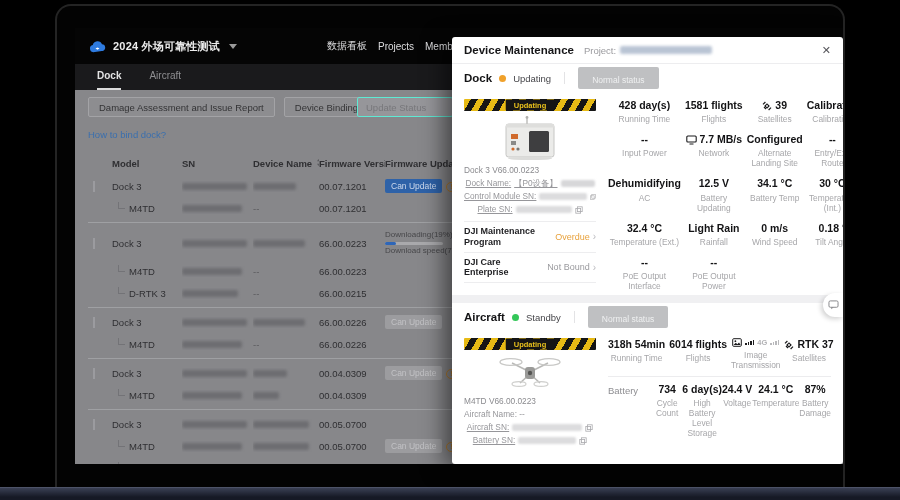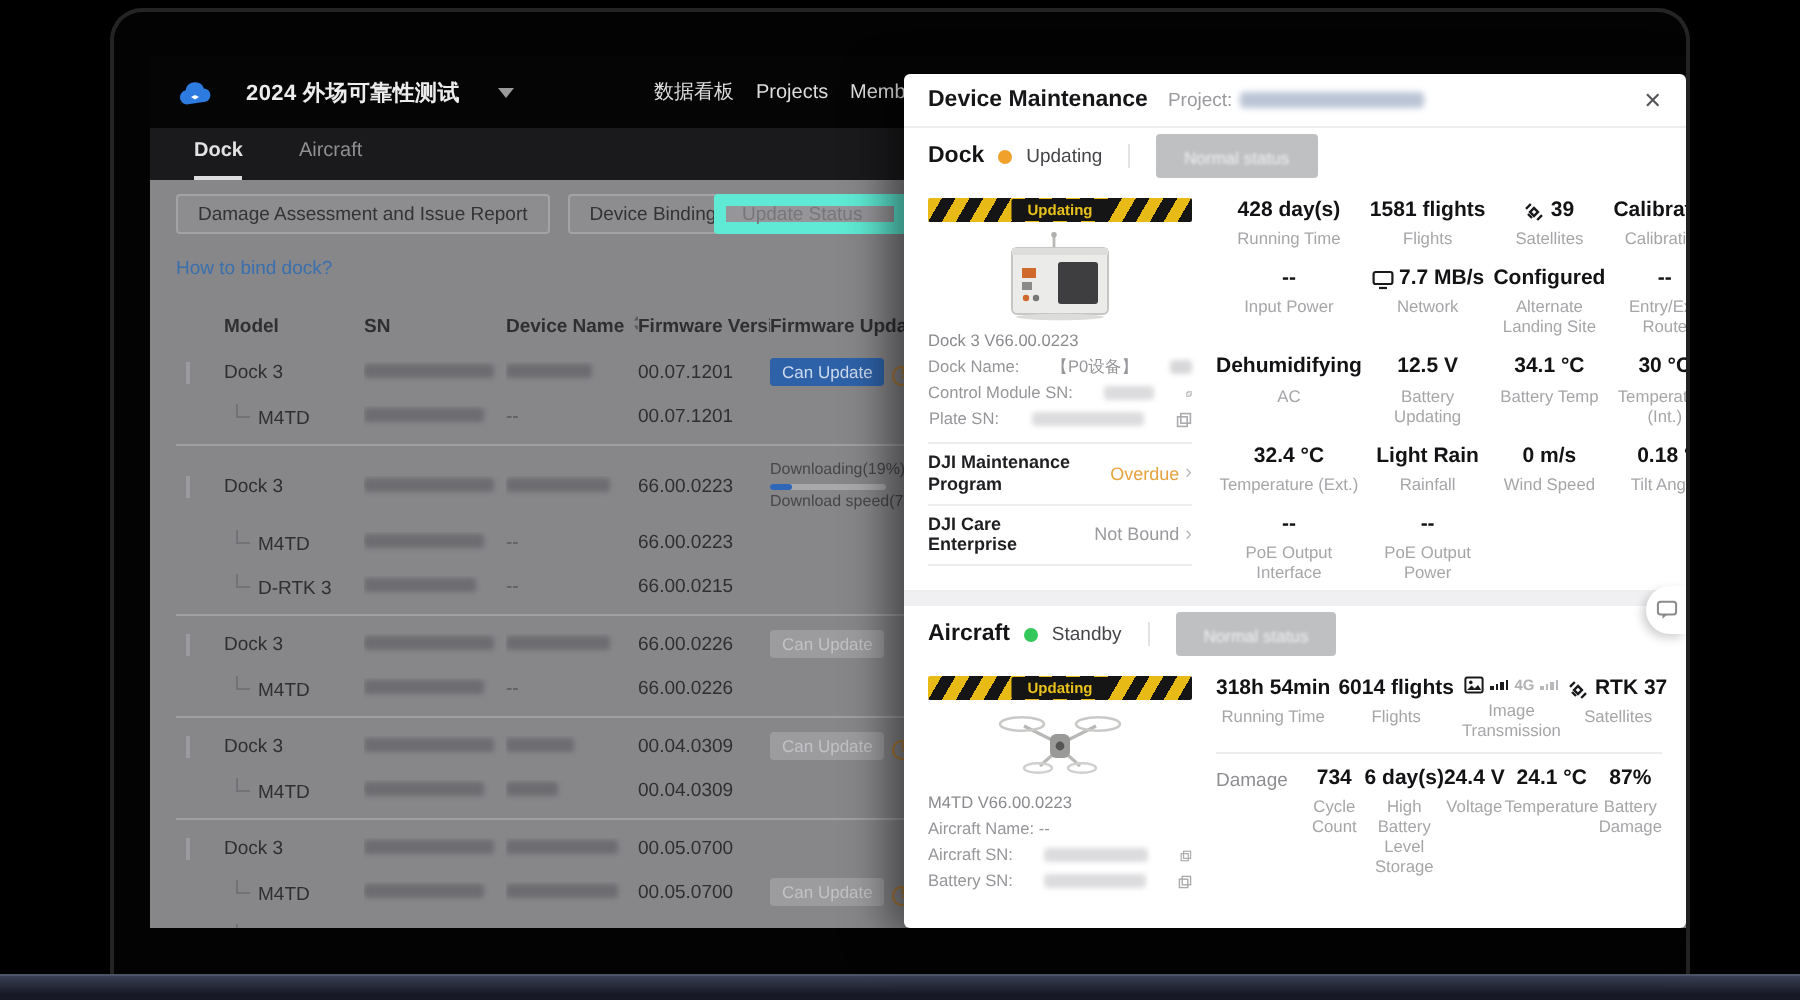--- a/index.html
+++ b/index.html
@@ -6,35 +6,35 @@
   *{box-sizing:border-box;font-family:"Liberation Sans",sans-serif;}
   .stage{position:relative;width:900px;height:500px;background:#000;overflow:hidden;}
   
   .screen{position:absolute;left:55px;top:4px;width:790px;height:484px;background:#030303;
     border:2px solid #242424;border-bottom:none;border-radius:16px 16px 0 0;}
   .base{position:absolute;left:0;bottom:0;width:900px;height:13px;
     background:linear-gradient(#3a4054,#161925 75%);border-top:1px solid #4d5368;}
   .app{position:absolute;left:18px;top:22px;width:768px;height:436px;background:#000;}
   
   .topbar{position:absolute;left:0;top:0;width:100%;height:36px;background:#050505;}
-  .brand{position:absolute;left:14px;top:0;height:36px;display:flex;align-items:center;gap:17px;}
+  .brand{position:absolute;left:14px;top:0;height:36px;display:flex;align-items:center;gap:7px;}
   .title{color:#ececec;font-size:11px;font-weight:bold;letter-spacing:.2px;}
   .caret{width:0;height:0;border-left:4px solid transparent;border-right:4px solid transparent;border-top:5px solid #9a9a9a;margin-left:2px;}
   .nav{position:absolute;top:0;height:36px;}
   .nav span{position:absolute;top:0;height:36px;display:flex;align-items:center;color:#dddddf;font-size:10px;white-space:nowrap;}
   
   .tabsrow{position:absolute;left:0;top:36px;width:100%;height:26px;background:#1a1a1c;display:flex;align-items:flex-end;padding-left:22px;gap:28px;}
   .tab{font-size:10px;color:#8f8f92;padding-bottom:7px;border-bottom:2px solid transparent;}
   .tab.active{color:#e3e3e3;font-weight:bold;border-bottom-color:#dcdcdc;}
   
   .content{position:absolute;left:0;top:62px;width:100%;height:374px;background:#87878a;overflow:hidden;}
   .toolbar{position:relative;height:34px;padding:7px 0 0 13px;display:flex;gap:9px;}
   .btn{height:20px;padding:0 10px;border:1px solid #a3a3a6;border-radius:2px;background:#8d8d90;
     color:#333335;font-size:9.5px;display:flex;align-items:center;}
-  .selbox{position:absolute;left:282px;top:7px;width:96px;height:20px;background:#96969a;border:6px solid #5eead4;
+  .selbox{position:absolute;left:282px;top:7px;width:96px;height:20px;background:#96969a;border:1px solid #5eead4;
     border-radius:2px;color:#77777b;font-size:9.5px;display:flex;align-items:center;padding:0 8px;}
   .bindlink{margin:4px 0 0 13px;font-size:9.5px;color:#3a6fae;display:inline-block;}
   
   .tbl{margin-top:9px;}
   .trow{display:grid;grid-template-columns:24px 70px 71px 66px 66px 1fr;align-items:center;height:22px;padding-left:13px;}
   .thead{height:24px;color:#39393c;font-size:9.5px;font-weight:bold;}
   .trow .c{font-size:9.5px;color:#2f2f32;white-space:nowrap;overflow:hidden;}
   .cb{width:11px;height:11px;border:1px solid #a2a2a5;border-radius:2px;margin-left:5px;opacity:.75;}
   .elbow{display:inline-block;width:7px;height:7px;border-left:1px solid #737377;border-bottom:1px solid #737377;margin:0 4px 3px 6px;}
   .mask{display:inline-block;height:7px;border-radius:2px;background:#6d6d71;filter:blur(1.4px);vertical-align:middle;}
@@ -66,21 +66,21 @@
   .vdiv{width:1px;height:12px;background:#e3e3e5;margin:0 6px;}
   .pill{background:#bfc0c2;border-radius:2px;padding:2px 14px;}
   .pill span{display:inline-block;font-size:8.5px;color:#eff0f1;filter:blur(.7px);}
   .hazard{position:relative;height:12px;border-radius:1px;margin-bottom:4px;
     background:repeating-linear-gradient(120deg,#e7ba15 0 6px,#151515 6px 12px);}
   .hazard span{position:absolute;left:50%;top:50%;transform:translate(-50%,-50%);background:#151515;
     color:#e9c11c;font-size:7.5px;font-weight:bold;padding:1px 8px;border-radius:1px;white-space:nowrap;}
   .devimg{display:flex;justify-content:center;margin:2px 0 3px;}
   .caption{font-size:8.3px;color:#96969a;line-height:13px;}
   .caption .dt{color:#8a8a8e;}
-  .snline{display:flex;align-items:center;justify-content:center;gap:16px;white-space:nowrap;}
+  .snline{display:flex;align-items:center;justify-content:center;gap:3px;white-space:nowrap;text-decoration:underline;}
   .maint{margin-top:5px;border-top:1px solid #ededef;}
   .mrow{display:flex;align-items:center;justify-content:space-between;padding:4px 0;border-bottom:1px solid #ededef;}
   .mlabel{font-size:9px;font-weight:bold;color:#1f1f22;width:74px;line-height:1.2;}
   .mval{display:flex;align-items:center;gap:3px;font-size:9px;}
   .chev{color:#bcbcc0;font-size:10px;}
   .statgrid{display:grid;grid-template-columns:repeat(4,1fr);column-gap:4px;row-gap:9px;}
   .stat{text-align:center;}
   .stat .v{font-size:10.5px;font-weight:bold;color:#131315;line-height:1.25;display:flex;align-items:center;justify-content:center;gap:3px;white-space:nowrap;}
   .stat .l{font-size:8.4px;color:#a6a6a9;line-height:1.2;margin-top:2px;}
   .hline{border-top:1px solid #ececee;margin:6px 0;}
@@ -511,21 +511,21 @@
                         <path d="M1 3.4L3.4 1M6.6 9L9 6.6M2 6l2 2"></path>
                       </g>
                     </svg>
                     <span>RTK 37</span>
                   </div>
                   <div class="l">Satellites</div>
                 </div>
               </div>
             <div class="hline"></div>
             <div class="batrow">
-              <span class="batlabel">Damage</span>
+              <span class="batlabel">Battery</span>
               <div class="batitems" id="batitems">
                   <div class="stat">
                     <div class="v">734</div>
                     <div class="l">Cycle Count</div>
                   </div>
                   <div class="stat">
                     <div class="v">6 day(s)</div>
                     <div class="l">High Battery Level Storage</div>
                   </div>
                   <div class="stat">

